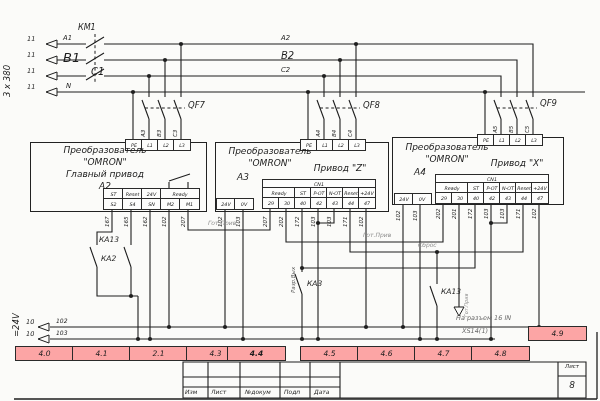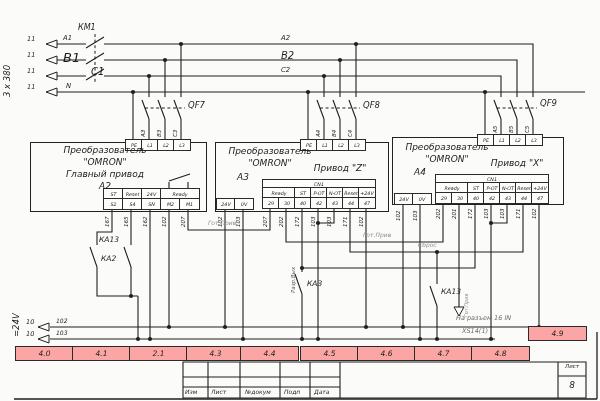--- a/index.html
+++ b/index.html
@@ -243,19 +243,19 @@
     <div class="cell" style="left: 451px; top: 192px; width: 16px; height: 10px; font-size: 4.8px;">30</div>
     <div class="cell" style="left: 467px; top: 192px; width: 16px; height: 10px; font-size: 4.8px;">40</div>
     <div class="cell" style="left: 483px; top: 192px; width: 16px; height: 10px; font-size: 4.8px;">42</div>
     <div class="cell" style="left: 499px; top: 192px; width: 16px; height: 10px; font-size: 4.8px;">43</div>
     <div class="cell" style="left: 515px; top: 192px; width: 16px; height: 10px; font-size: 4.8px;">44</div>
     <div class="cell" style="left: 531px; top: 192px; width: 16px; height: 10px; font-size: 4.8px;">47</div>
     <div class="zone" style="left: 15px; top: 346px; width: 57px; height: 13px;">4.0</div>
     <div class="zone" style="left: 72px; top: 346px; width: 57px; height: 13px;">4.1</div>
     <div class="zone" style="left: 129px; top: 346px; width: 57px; height: 13px;">2.1</div>
     <div class="zone" style="left: 186px; top: 346px; width: 57px; height: 13px;">4.3</div>
-    <div class="zone" style="left: 240px; top: 346px; width: 57px; height: 13px;">4.4</div>
+    <div class="zone" style="left: 227px; top: 346px; width: 57px; height: 13px; font-weight: bold;">4.4</div>
     <div class="zone" style="left: 300px; top: 346px; width: 57px; height: 13px;">4.5</div>
     <div class="zone" style="left: 357px; top: 346px; width: 57px; height: 13px;">4.6</div>
     <div class="zone" style="left: 414px; top: 346px; width: 57px; height: 13px;">4.7</div>
     <div class="zone" style="left: 471px; top: 346px; width: 57px; height: 13px; text-align: center;">4.8</div>
     <div class="zone" style="left: 528px; top: 326px; width: 57px; height: 13px;">4.9</div>
   </div>
 
 </body></html>

